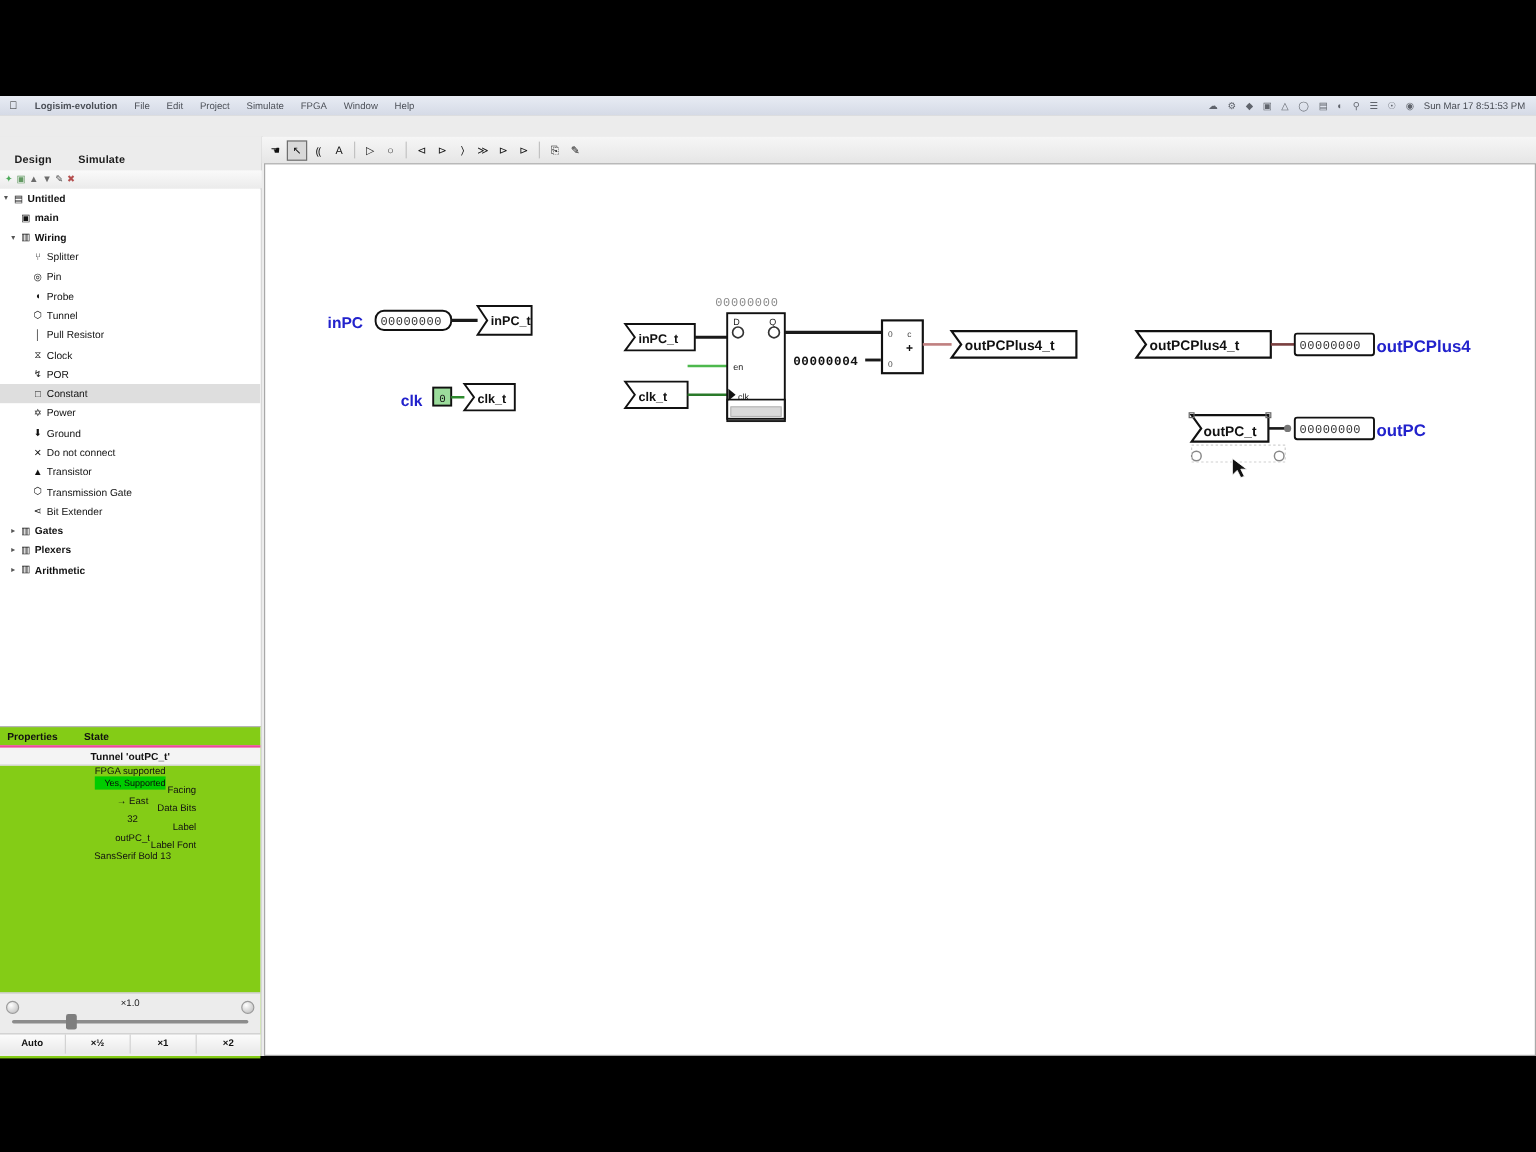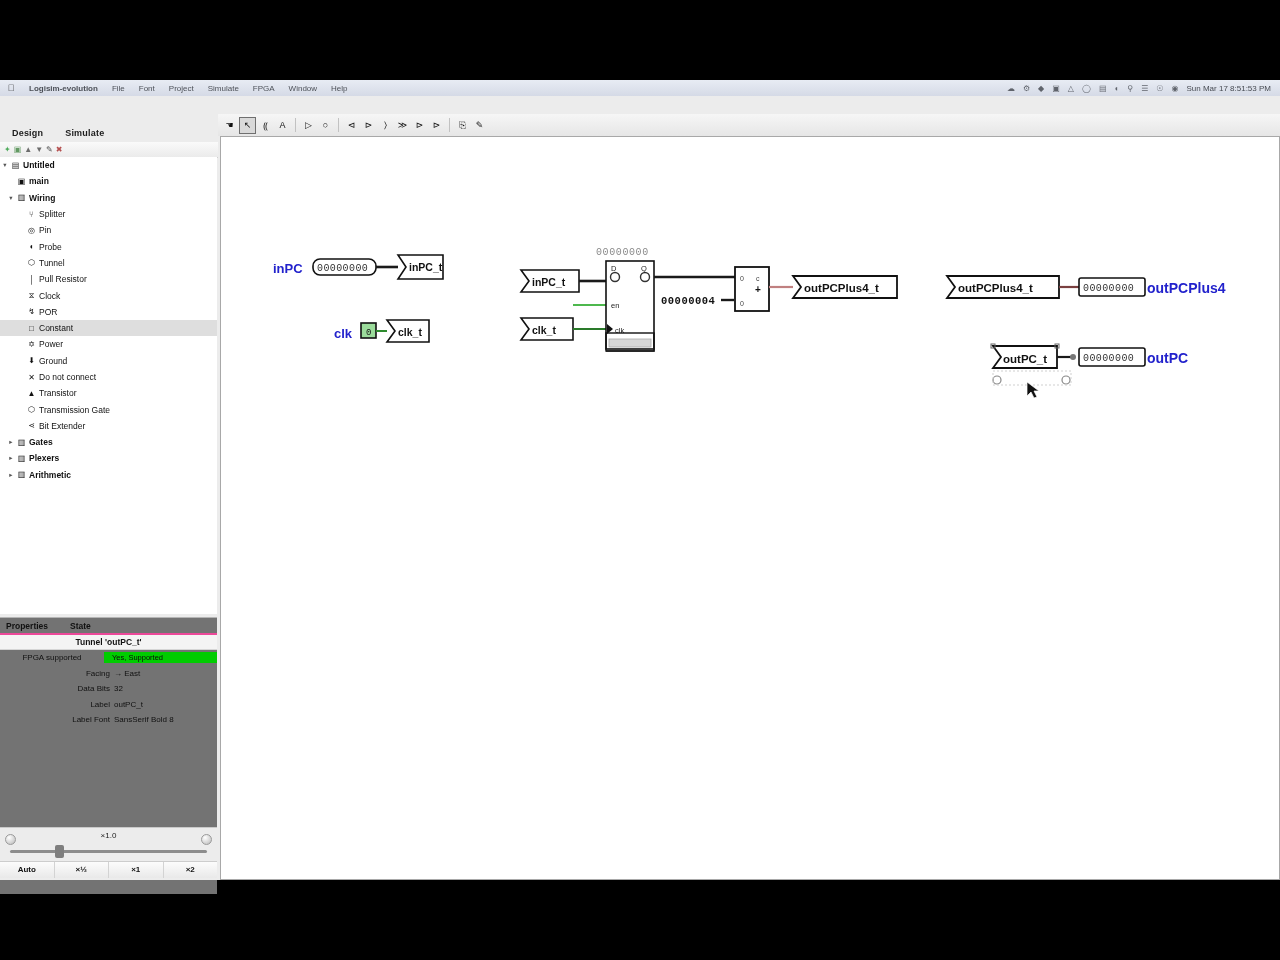--- a/index.html
+++ b/index.html
@@ -43,30 +43,30 @@
   .tree{position:absolute;left:0;top:43px;width:217px;height:457px;background:#fff;
     overflow:hidden;font-size:8.5px;color:#111;}
   .trow{height:16.3px;display:flex;align-items:center;white-space:nowrap;}
   .trow .tw{width:10px;text-align:center;font-size:6.5px;color:#555;flex:none;}
   .trow .ic{width:11px;text-align:center;font-size:8px;flex:none;}
   .trow .lb{padding-left:2px;}
   .trow.bold .lb{font-weight:bold;}
   .trow.sel{background:#dedede;}
   .ind1{padding-left:6px;} .ind2{padding-left:16px;}
 
-  .props{position:absolute;left:0;top:503px;width:217px;height:276px;background:#737373;
+  .props{position:absolute;left:0;top:491px;width:217px;height:276px;background:#84cc16;
     border-top:1px solid #b5b5b5;}
   .propstabs{height:15px;display:flex;align-items:center;font-size:8.5px;
     color:#111;padding-left:6px;gap:22px;}
   .propstabs .pt{font-weight:bold;}
   .proptitle{height:14px;text-align:center;font-size:8.5px;font-weight:bold;color:#111;
     background:#f4f4f4;border-top:2px solid #ec4899;border-bottom:1px solid #d6d6d6;
     line-height:14px;}
   .ptable{font-size:8px;color:#111;}
-  .ptr{display:flex;height:15.5px;align-items:center;}
+  .ptr{display:flex;height:15.5px;align-items:center;flex-direction:column;}
   .ptr .k{width:104px;padding-left:6px;white-space:nowrap;text-align:right;}
   .ptr.center .k{text-align:center;padding-left:0;}
   .ptr .v{flex:1;padding-left:4px;white-space:nowrap;}
   .ptr .v.green{background:#00cc00;color:#0a0a0a;font-size:7.5px;padding-left:8px;
     margin-right:0;height:11px;line-height:11px;}
 
   .zoombox{position:absolute;left:0;bottom:0;width:217px;height:52px;background:#ececec;
     border-top:1px solid #c9c9c9;}
   .zrow1{position:relative;height:22px;}
   .zdot{position:absolute;top:6px;width:9px;height:9px;border-radius:50%;
@@ -106,21 +106,21 @@
 
 <div id="screen">
 
   <div class="bar top"></div>
   <div class="bar bot"></div>
 
   <div class="macbar">
     <div class="apple"></div>
     <div class="mi app">Logisim-evolution</div>
     <div class="mi">File</div>
-    <div class="mi">Font</div>
+    <div class="mi">Edit</div>
     <div class="mi">Project</div>
     <div class="mi">Simulate</div>
     <div class="mi">FPGA</div>
     <div class="mi">Window</div>
     <div class="mi">Help</div>
     <div class="spacer"></div>
     <div class="si">☁</div>
     <div class="si">⚙</div>
     <div class="si">◆</div>
     <div class="si">▣</div>
@@ -275,21 +275,21 @@
             <div class="ptr">
               <div class="k">Data Bits</div>
               <div class="v">32</div>
             </div>
             <div class="ptr">
               <div class="k">Label</div>
               <div class="v">outPC_t</div>
             </div>
             <div class="ptr">
               <div class="k">Label Font</div>
-              <div class="v">SansSerif Bold 8</div>
+              <div class="v">SansSerif Bold 13</div>
             </div>
           </div>
       </div>
 
       <div class="zoombox">
         <div class="zrow1">
           <div class="zdot l"></div>
           <div class="zlabel">×1.0</div>
           <div class="zdot r"></div>
         </div>

